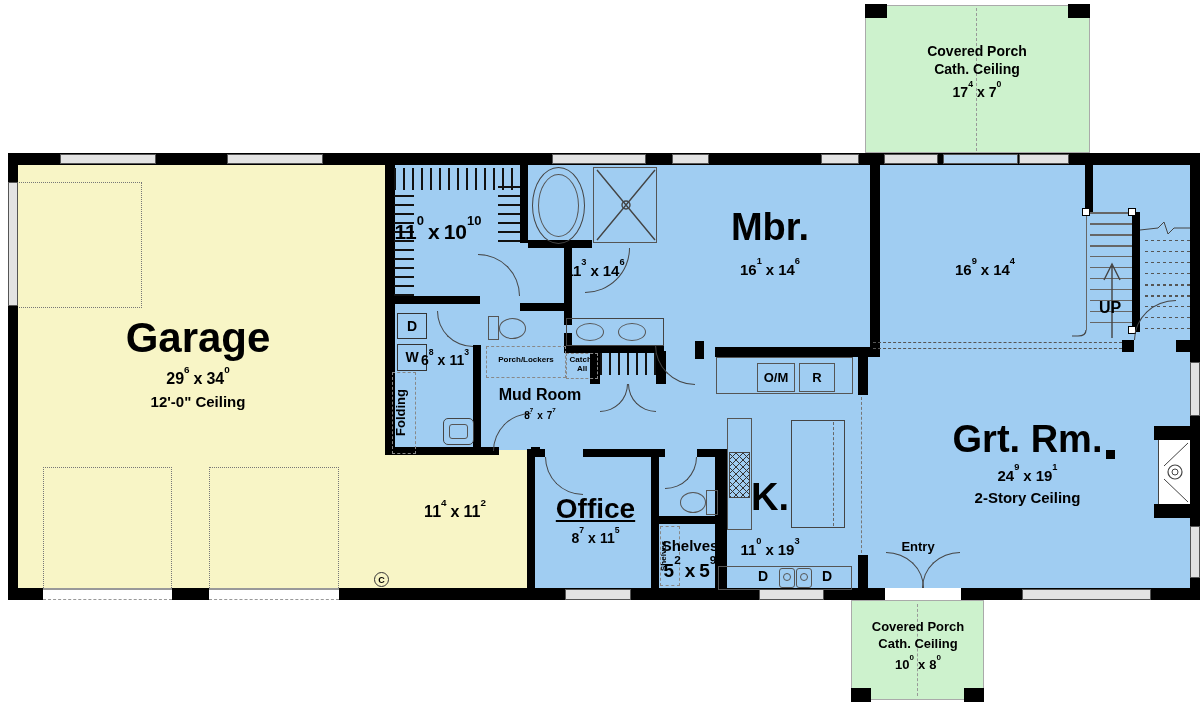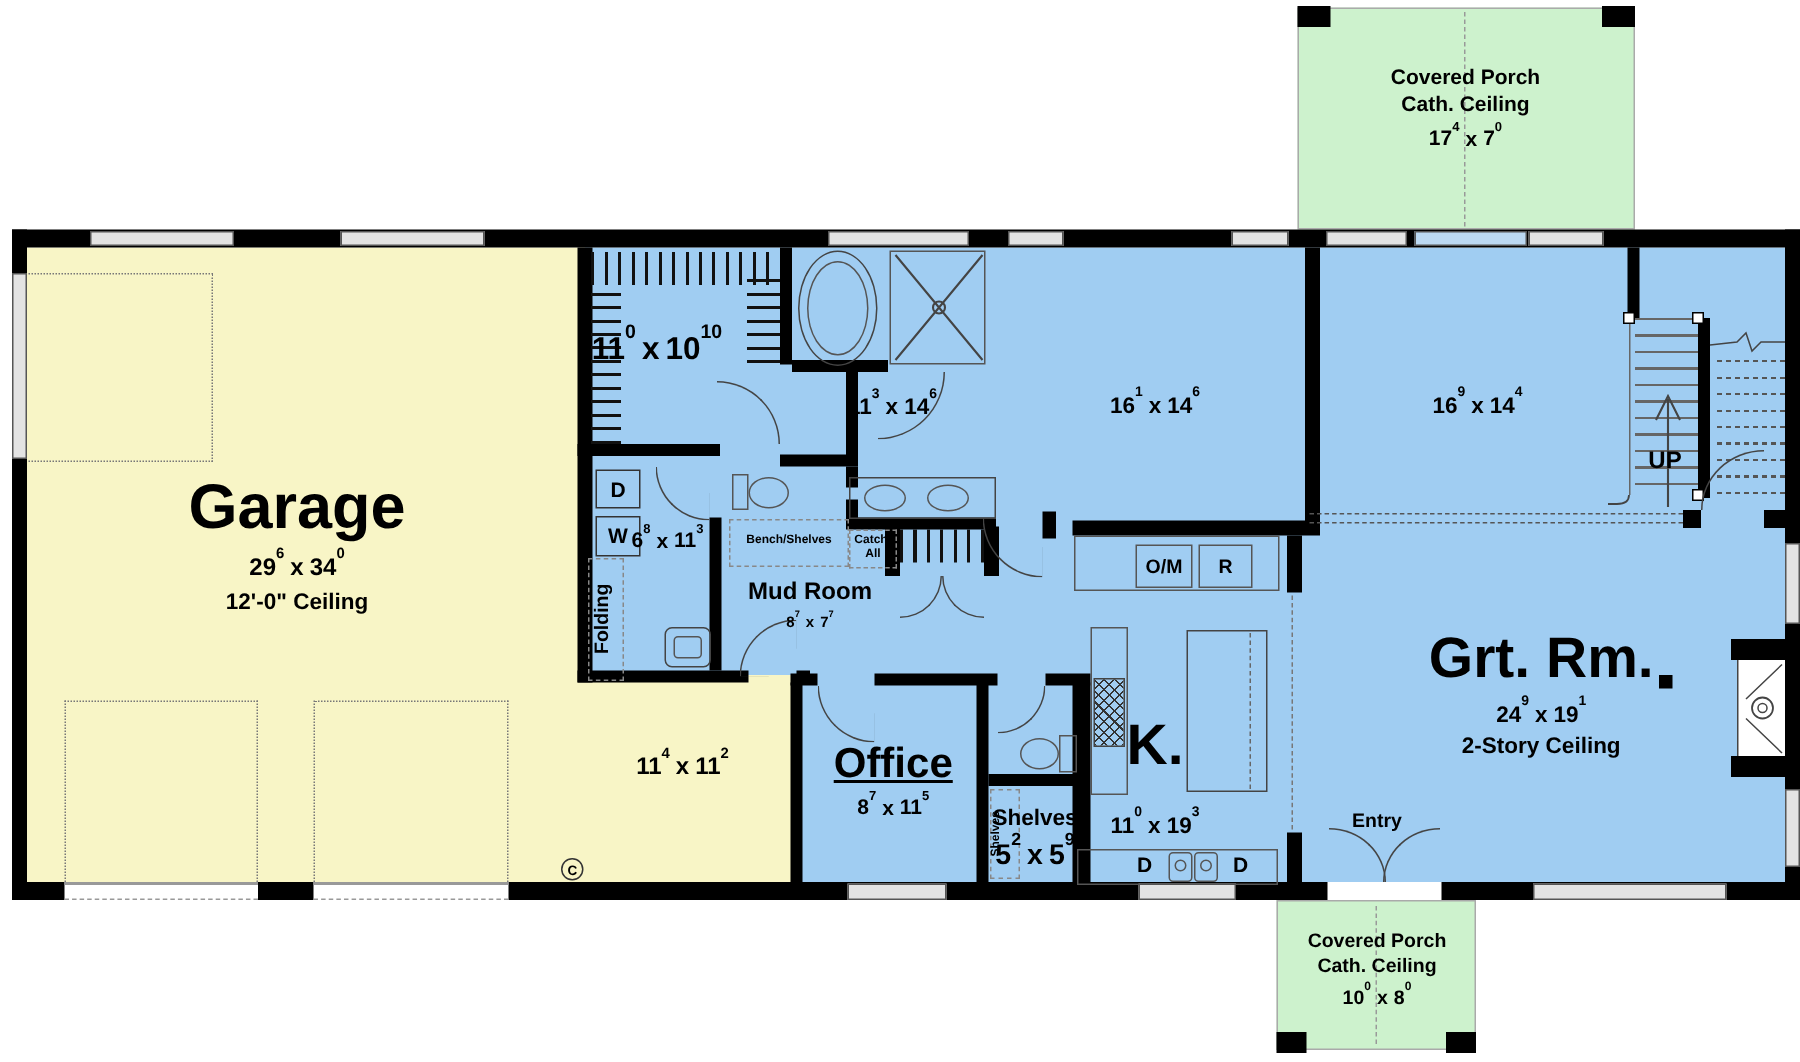--- a/index.html
+++ b/index.html
@@ -196,31 +196,32 @@
 
   <div class="lbl" style="left:48px;top:316px;width:300px;font-size:42px;">Garage</div>
   <div class="lbl" style="left:48px;top:370px;width:300px;font-size:16px;"><span>29</span><sup class="d">6</sup><span class="sp">x</span><span>34</span><sup class="d">0</sup></div>
   <div class="lbl" style="left:48px;top:394px;width:300px;font-size:15px;">12'-0" Ceiling</div>
   <div class="lbl" style="left:390px;top:503px;width:130px;font-size:16px;"><span>11</span><sup class="d">4</sup><span class="sp">x</span><span>11</span><sup class="d">2</sup></div>
   <div class="lbl" style="left:374px;top:572px;width:15px;height:15px;font-size:9px;line-height:14px;border:1.5px solid #333;border-radius:50%;box-sizing:border-box;">C</div>
 
   <div class="lbl" style="left:379px;top:220px;width:118px;font-size:21px;"><span>11</span><sup class="d">0</sup><span class="sp">x</span><span>10</span><sup class="d">10</sup></div>
   <div class="lbl" style="left:535px;top:263px;width:120px;font-size:15px;"><span>11</span><sup class="d">3</sup><span class="sp">x</span><span>14</span><sup class="d">6</sup></div>
 
+  <div class="lbl" style="left:665px;top:208px;width:210px;font-size:38px;">Mbr.</div>
   <div class="lbl" style="left:665px;top:262px;width:210px;font-size:15px;"><span>16</span><sup class="d">1</sup><span class="sp">x</span><span>14</span><sup class="d">6</sup></div>
 
   <div class="lbl" style="left:882px;top:262px;width:206px;font-size:15px;"><span>16</span><sup class="d">9</sup><span class="sp">x</span><span>14</span><sup class="d">4</sup></div>
   <div class="lbl" style="left:1088px;top:300px;width:44px;font-size:16px;">UP</div>
 
   <div class="lbl" style="left:397px;top:313px;width:30px;height:26px;font-size:14px;line-height:24px;border:1.5px solid #333;box-sizing:border-box;">D</div>
   <div class="lbl" style="left:397px;top:344px;width:30px;height:27px;font-size:14px;line-height:25px;border:1.5px solid #333;box-sizing:border-box;">W</div>
   <div class="lbl" style="left:400px;top:352px;width:90px;font-size:14px;"><span>6</span><sup class="d">8</sup><span class="sp">x</span><span>11</span><sup class="d">3</sup></div>
   <div class="lbl vtext" style="left:394px;top:376px;width:20px;height:74px;font-size:13px;">Folding</div>
 
-  <div class="lbl" style="left:486px;top:356px;width:80px;font-size:8px;">Bench/Shelves</div>
+  <div class="lbl" style="left:486px;top:356px;width:80px;font-size:8px;">Porch/Lockers</div>
   <div class="lbl" style="left:566px;top:356px;width:32px;font-size:8px;">Catch-</div>
   <div class="lbl" style="left:566px;top:365px;width:32px;font-size:8px;">All</div>
   <div class="lbl" style="left:480px;top:387px;width:120px;font-size:16px;">Mud Room</div>
   <div class="lbl" style="left:480px;top:410px;width:120px;font-size:10px;"><span>8</span><sup class="d">7</sup><span class="sp">x</span><span>7</span><sup class="d">7</sup></div>
 
   <div class="lbl" style="left:538px;top:494px;width:115px;font-size:28px;text-decoration:underline;">Office</div>
   <div class="lbl" style="left:538px;top:530px;width:115px;font-size:14px;"><span>8</span><sup class="d">7</sup><span class="sp">x</span><span>11</span><sup class="d">5</sup></div>
   <div class="lbl vtext" style="left:660px;top:526px;width:14px;height:60px;font-size:8px;">Shelves</div>
   <div class="lbl" style="left:658px;top:538px;width:64px;font-size:15px;">Shelves</div>
   <div class="lbl" style="left:658px;top:560px;width:64px;font-size:19px;"><span>5</span><sup class="d">2</sup><span class="sp">x</span><span>5</span><sup class="d">9</sup></div>

